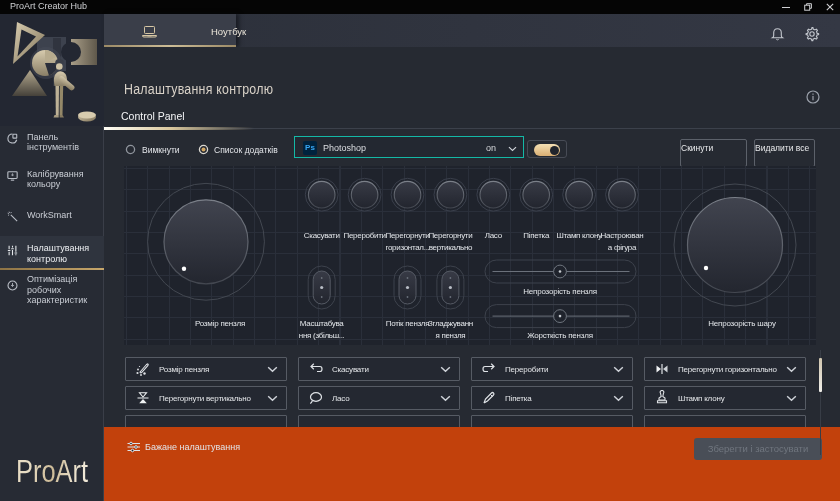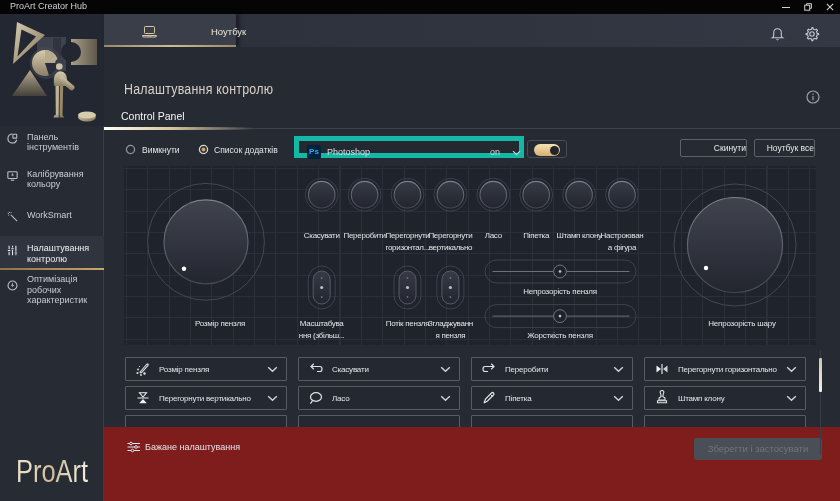--- a/index.html
+++ b/index.html
@@ -24,46 +24,46 @@
   #content{left:104px;top:47px;width:736px;height:454px;background:#262a32;}
   #heading{left:20px;top:33px;font-size:15.5px;font-weight:400;letter-spacing:0.3px;color:#d9d2c8;
      transform:scaleX(0.8);transform-origin:0 0;white-space:nowrap;}
   #cptab{left:17px;top:63px;font-size:10.5px;color:#f3f4f6;}
   #cpline{left:0;top:80.5px;width:736px;height:1.5px;background:#3c414b;}
   #cpline2{left:0;top:80px;width:150px;height:2.5px;
      background:linear-gradient(to right,#fffef6,#d8c69c 45%,rgba(70,75,85,0));}
   
   .radiolbl{font-size:8.5px;color:#e4e6ea;}
   
-  #pssel{left:190px;top:89px;width:230px;height:22px;background:#232831;border:5px solid #14b8a6;box-sizing:border-box;}
+  #pssel{left:190px;top:89px;width:230px;height:22px;background:#232831;border:1px solid #14b8a6;box-sizing:border-box;}
   #psicon{position:absolute;left:8px;top:3.5px;width:14px;height:14px;background:#00223d;border-radius:2px;
      color:#37a7f5;font-size:8px;font-weight:bold;text-align:center;line-height:14px;}
   #pssel .name{position:absolute;left:28px;top:5.5px;font-size:9px;color:#dcdee2;}
   #pssel .on{position:absolute;left:191px;top:6px;font-size:9px;color:#d6d8db;text-align:right;}
   
   #togglebox{left:423px;top:93px;width:40px;height:18px;border:1px solid #474b55;border-radius:3px;box-sizing:border-box;}
   #togglepill{position:absolute;left:6px;top:3px;width:26px;height:12px;border-radius:6px;
      background:linear-gradient(to bottom,#f4e0b4,#d9ae72);}
   #toggleknob{position:absolute;left:16px;top:1.5px;width:9px;height:9px;border-radius:50%;background:#20242c;}
-  .btn{position:absolute;top:92px;height:18px;border:1px solid #5c616a;border-radius:2px;box-sizing:border-box;
-     color:#e9eaec;font-size:8.5px;text-align:right;line-height:17px;white-space:nowrap;}
+  .btn{position:absolute;top:92px;height:28px;border:1px solid #5c616a;border-radius:2px;box-sizing:border-box;
+     color:#e9eaec;font-size:8.5px;text-align:left;line-height:17px;white-space:nowrap;}
   
   #panel{left:20px;top:119px;width:692px;height:179px;background:#1f232c;
      background-image:repeating-linear-gradient(to right,#2a2f3a 0 1px,rgba(0,0,0,0) 1px 21.35px),
                       repeating-linear-gradient(to bottom,#2a2f3a 0 1px,rgba(0,0,0,0) 1px 21.35px);
      background-position:2px 2px;}
   
   #ddwrap{left:0;top:306px;width:736px;height:74px;overflow:hidden;}
   .dd{position:absolute;width:162px;height:24px;border:1px solid #565b64;border-radius:1px;
       box-sizing:border-box;background:#242831;}
   .dd .ic{position:absolute;left:9px;top:3px;width:16px;height:16px;}
   .dd .lb{position:absolute;left:33px;top:7px;font-size:8px;letter-spacing:-0.2px;color:#e4e6e9;white-space:nowrap;}
   .dd .ch{position:absolute;right:8px;top:8px;}
   
-  #bottombar{left:0;top:380px;width:736px;height:74px;background:#7f1d1d;}
+  #bottombar{left:0;top:380px;width:736px;height:74px;background:#c2410c;}
   #pref{position:absolute;left:41px;top:15px;font-size:9px;color:#e2e4e8;}
   #savebtn{position:absolute;left:590px;top:11px;width:128px;height:22px;background:#494e57;border-radius:3px;
      color:#70767f;font-size:9.5px;text-align:center;line-height:22px;}
   #scroll{left:715px;top:311px;width:3px;height:34px;background:linear-gradient(to bottom,#cfc5ae,#efeee9);border-radius:1px;}
   #scrolltrack{left:715.5px;top:303px;width:1.5px;height:105px;background:#383d46;}
   svg text{font-family:"Liberation Sans",sans-serif;}
   .abs svg, .mi svg, .ic svg, .ch svg{display:block;}
 </style></head>
 <body>
 <div id="titlebar" class="abs">
@@ -243,21 +243,21 @@
           <path d="M1 1 L4.7 4.6 L8.4 1"></path>
         </svg>
       </span>
     </div>
   <div id="togglebox" class="abs">
       <span id="togglepill">
         <span id="toggleknob"></span>
       </span>
     </div>
   <div class="btn" style="left:576px;width:67px;">Скинути</div>
-  <div class="btn" style="left:650px;width:61px;">Ноутбук все</div>
+  <div class="btn" style="left:650px;width:61px;">Видалити все</div>
 
   <div id="panel" class="abs">
   <svg width="692" height="179" viewBox="0 0 692 179">
     <defs>
       <linearGradient id="dg" x1="0" y1="0" x2="0" y2="1">
         <stop offset="0" stop-color="#41444f"></stop>
             <stop offset="1" stop-color="#23262f"></stop>
       </linearGradient>
       <linearGradient id="dg2" x1="0" y1="0" x2="0" y2="1">
         <stop offset="0" stop-color="#383b46"></stop>

